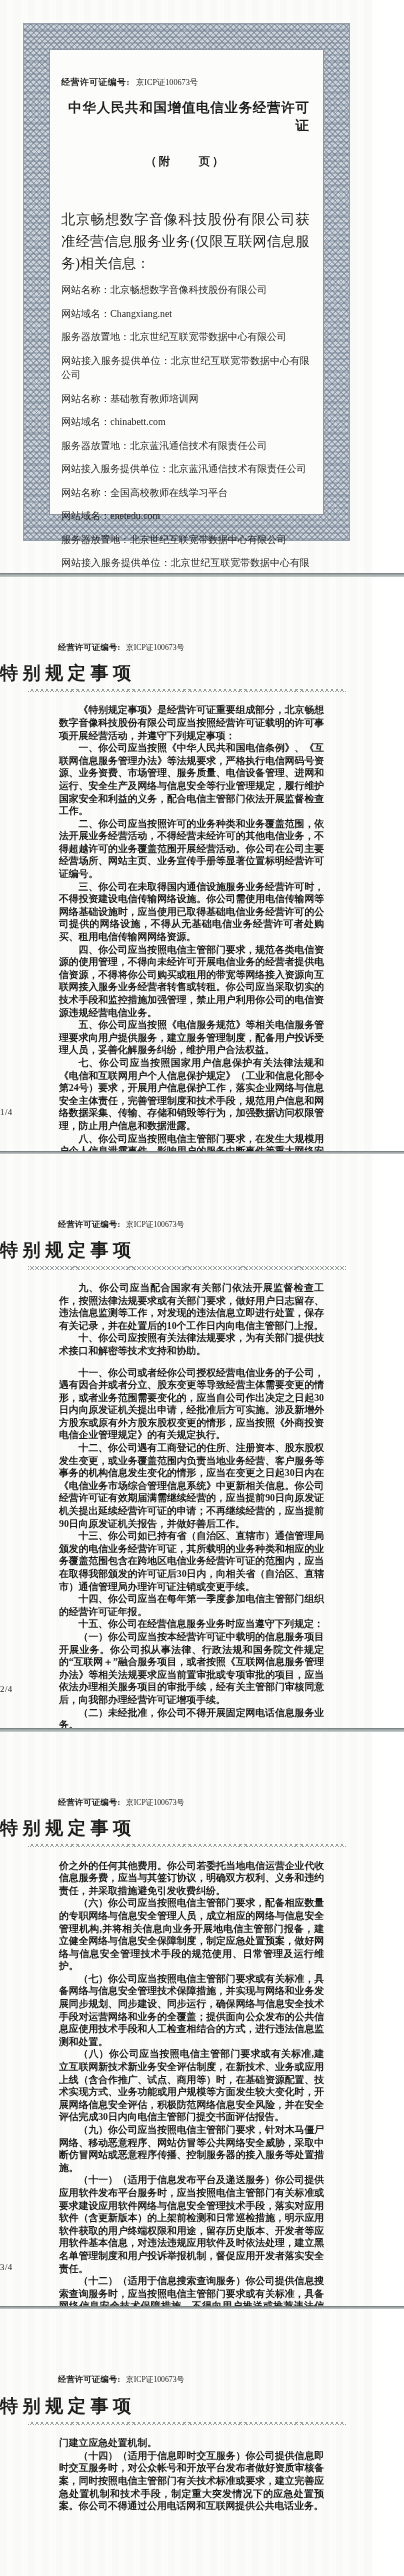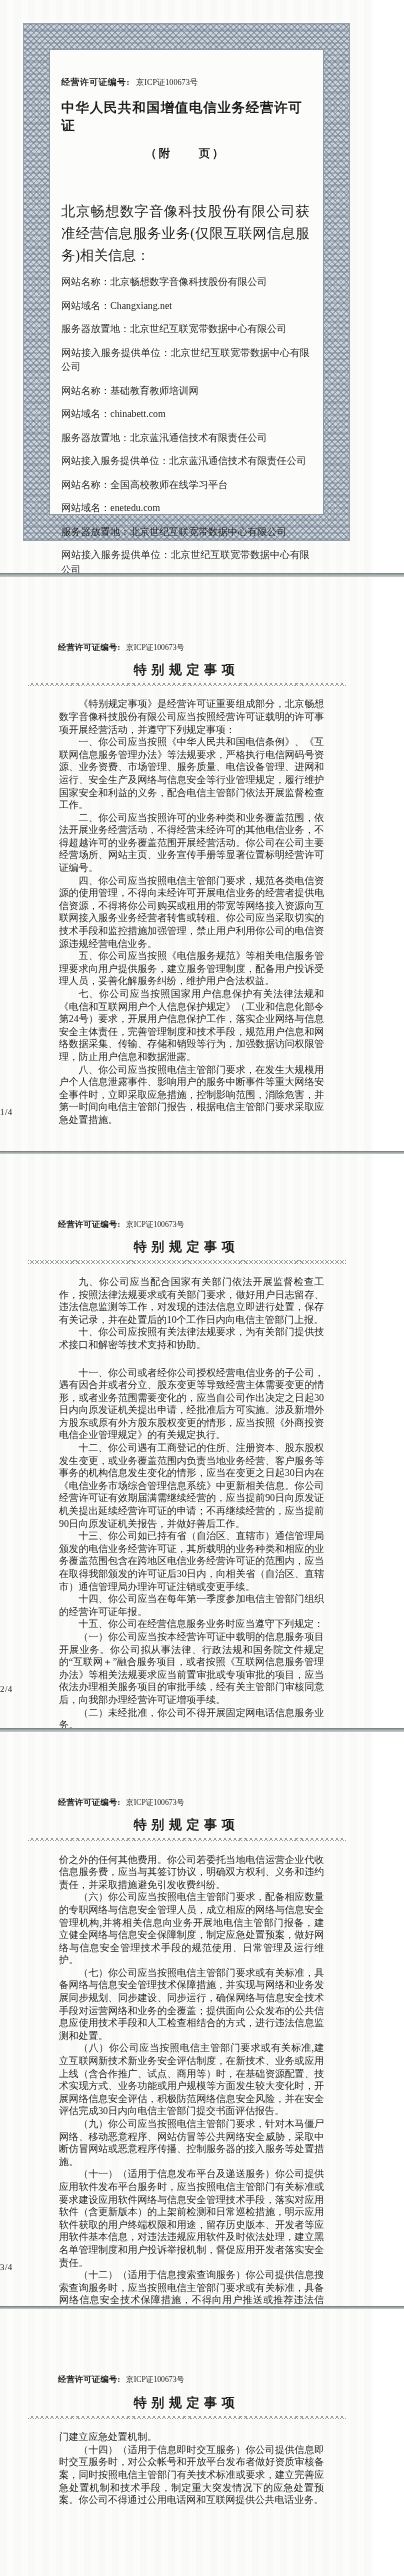--- a/index.html
+++ b/index.html
@@ -43,27 +43,27 @@
     border:0.5px solid #8c97a3;
     height:100%;
     box-sizing:border-box;
     padding:27px 13.4px 0 11.3px;
   }
   .cert-no-row{font-size:8.8px;}
   .cert-no-row .lbl{font-weight:600;letter-spacing:0.5px;}
   .cert-no-row .num{font-size:8.2px;margin-left:4.1px;font-family:"Liberation Serif","DejaVu Serif",serif;}
   .cert-title{
     margin:10.3px 0 0 0;
-    text-align:left;
+    text-align:right;
     font-size:13.4px;
     font-weight:700;
     letter-spacing:0.8px;
   }
   .cert-subtitle{
-    margin-top:11px;
+    margin-top:19px;
     text-align:center;
     font-size:11.3px;
     font-weight:700;
     letter-spacing:2.1px;
   }
   .cert-intro{
     margin:40px 0 0 0;
     font-size:14px;
     line-height:1.55;
     text-align:justify;
@@ -79,42 +79,41 @@
   .sp-page{height:574px;}
   .sp-page:last-child{height:563px;}
   .sp-header{
     margin:65px 0 0 58px;
     font-size:8.2px;
   }
   .sp-header .lbl{font-weight:600;letter-spacing:0.3px;}
   .sp-header .num{font-size:7.7px;margin-left:3.6px;}
   .sp-title{
     margin:8.2px 0 0 0;
-    text-align:center;
-    font-size:13px;
+    font-size:18px;
     font-weight:700;
     letter-spacing:4.6px;
   }
   .sp-divider{
     height:3.1px;
     margin:4.1px 27px 0 28px;
     background:
       repeating-linear-gradient(45deg,#8b9396 0 0.8px,rgba(0,0,0,0) 0.8px 3.6px),
       repeating-linear-gradient(-45deg,#8b9396 0 0.8px,rgba(0,0,0,0) 0.8px 3.6px);
     opacity:0.85;
   }
   .sp-body{
     margin:12.4px 49px 0 59px;
     font-size:9.8px;
     line-height:12.6px;
     text-align:justify;
   }
-  .sp-body p{margin:0;text-indent:2em;}
+  .sp-body p{margin:0;text-indent:2em;font-weight:bold;}
   .sp-body p.cont{text-indent:0;}
-  .sp-body p.gap{margin-top:15px;}
+  .sp-body p.gap{margin-top:9px;}
   .sp-footer{
     position:absolute;
     bottom:34px;
     left:0;
     width:100%;
     text-align:left;
     font-size:8.8px;
     letter-spacing:0.5px;
     margin-top:17px;
   }
@@ -166,20 +165,21 @@
     <div class="sp-header">
       <span class="lbl">经营许可证编号:</span>
       <span class="num">京ICP证100673号</span>
     </div>
     <h2 class="sp-title">特别规定事项</h2>
     <div class="sp-divider"></div>
     <div class="sp-body">
         <p>《特别规定事项》是经营许可证重要组成部分，北京畅想数字音像科技股份有限公司应当按照经营许可证载明的许可事项开展经营活动，并遵守下列规定事项：</p>
         <p>一、你公司应当按照《中华人民共和国电信条例》、《互联网信息服务管理办法》等法规要求，严格执行电信网码号资源、业务资费、市场管理、服务质量、电信设备管理、进网和运行、安全生产及网络与信息安全等行业管理规定，履行维护国家安全和利益的义务，配合电信主管部门依法开展监督检查工作。</p>
         <p>二、你公司应当按照许可的业务种类和业务覆盖范围，依法开展业务经营活动，不得经营未经许可的其他电信业务，不得超越许可的业务覆盖范围开展经营活动。你公司在公司主要经营场所、网站主页、业务宣传手册等显著位置标明经营许可证编号。</p>
+        <p>三、你公司在未取得国内通信设施服务业务经营许可时，不得投资建设电信传输网络设施。你公司需使用电信传输网等网络基础设施时，应当使用已取得基础电信业务经营许可的公司提供的网络设施，不得从无基础电信业务经营许可者处购买、租用电信传输网网络资源。</p>
         <p>四、你公司应当按照电信主管部门要求，规范各类电信资源的使用管理，不得向未经许可开展电信业务的经营者提供电信资源，不得将你公司购买或租用的带宽等网络接入资源向互联网接入服务业务经营者转售或转租。你公司应当采取切实的技术手段和监控措施加强管理，禁止用户利用你公司的电信资源违规经营电信业务。</p>
         <p>五、你公司应当按照《电信服务规范》等相关电信服务管理要求向用户提供服务，建立服务管理制度，配备用户投诉受理人员，妥善化解服务纠纷，维护用户合法权益。</p>
         <p>七、你公司应当按照国家用户信息保护有关法律法规和《电信和互联网用户个人信息保护规定》（工业和信息化部令第24号）要求，开展用户信息保护工作，落实企业网络与信息安全主体责任，完善管理制度和技术手段，规范用户信息和网络数据采集、传输、存储和销毁等行为，加强数据访问权限管理，防止用户信息和数据泄露。</p>
         <p>八、你公司应当按照电信主管部门要求，在发生大规模用户个人信息泄露事件、影响用户的服务中断事件等重大网络安全事件时，立即采取应急措施，控制影响范围，消除危害，并第一时间向电信主管部门报告，根据电信主管部门要求采取应急处置措施。</p>
       </div>
     <div class="sp-footer">1/4</div>
   </section>
 <div class="page-sep"></div>
   <section class="page sp-page">
     <div class="sp-header">

